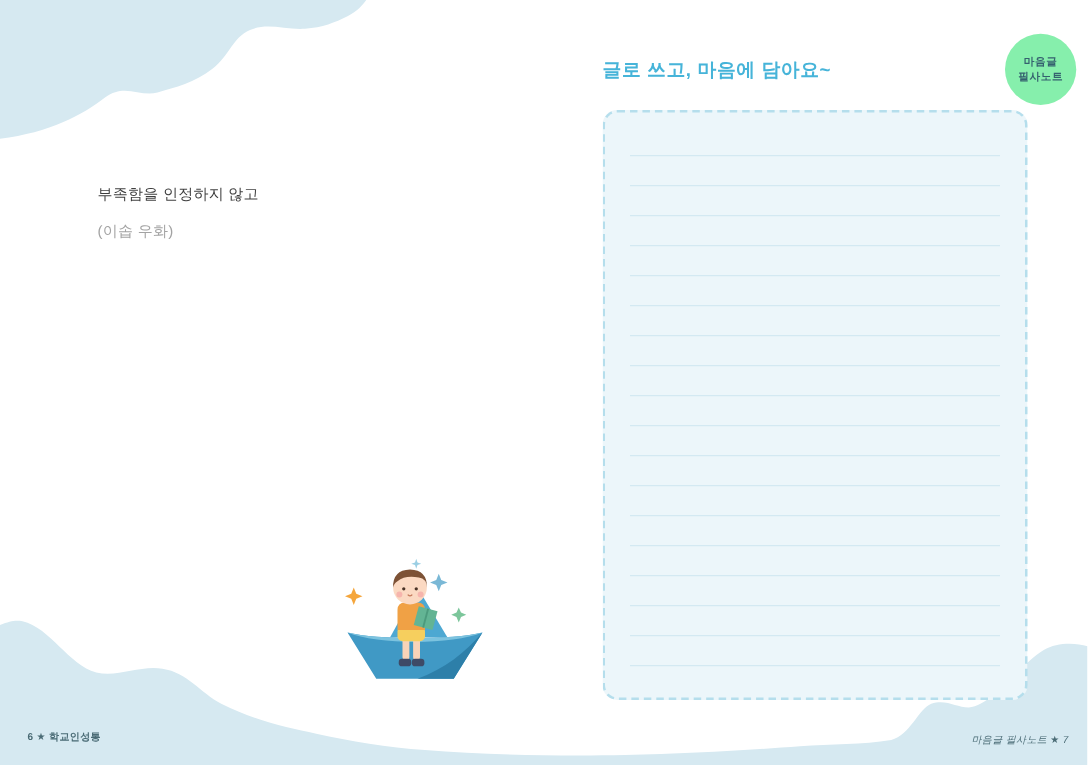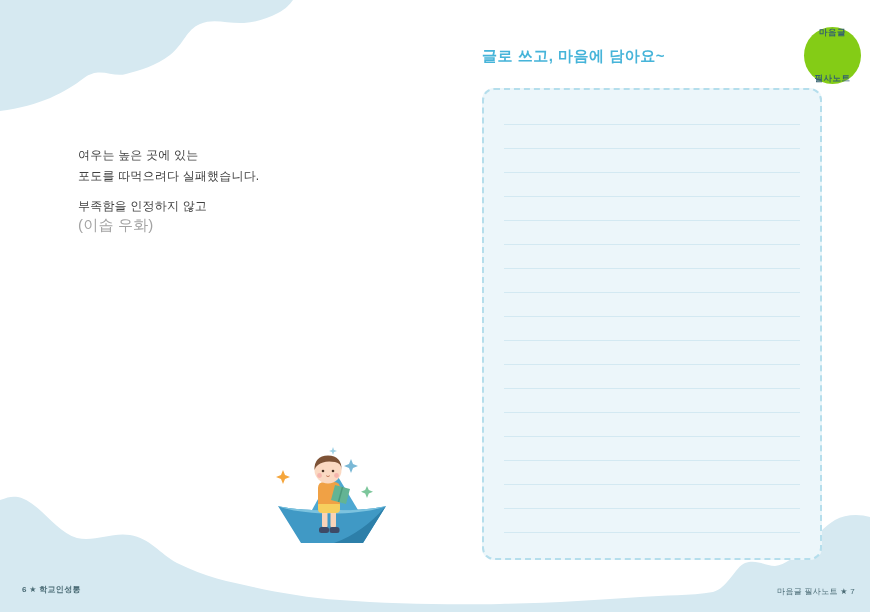--- a/index.html
+++ b/index.html
@@ -12,55 +12,55 @@
   }
   svg { display:block; }
 
   
   .blob-top-left { position:absolute; left:0; top:0; pointer-events:none; }
   .blob-bottom   { position:absolute; left:0; bottom:0; pointer-events:none; }
 
   
   .badge {
     position:absolute; left:804px; top:27px; width:57px; height:57px;
-    border-radius:50%; background:#84cc16;
-    display:flex; flex-direction:column; align-items:center; justify-content:space-between;
+    border-radius:50%; background:#86efac;
+    display:flex; flex-direction:column; align-items:center; justify-content:center;
     text-align:center;
   }
   .badge span { font-size:8.5px; font-weight:bold; color:#35616f; line-height:1.35; letter-spacing:0.5px; }
 
   
   .note-title {
     position:absolute; left:482px; top:47px; width:340px;
     text-align:left; font-size:15px; font-weight:bold;
     color:#46b4d9; letter-spacing:0.5px;
   }
 
   
   .poem { position:absolute; left:78px; top:145px; width:320px; }
   .poem-para { margin-top:9px; }
   .poem-para:first-child { margin-top:0; }
   .poem-line { font-size:12px; line-height:20.8px; color:#3f3f3f; letter-spacing:0.2px; }
-  .poem-attribution { font-size:15px; color:#a3a3a3; letter-spacing:0.2px; }
+  .poem-attribution { margin-top:11px; font-size:12px; color:#a3a3a3; letter-spacing:0.2px; }
 
   
   .writing-box {
     position:absolute; left:482px; top:88px; width:340px; height:472px;
     background:#ecf6fa;
     border:2px dashed #b5deec; border-radius:12px;
   }
   .writing-lines { position:absolute; left:20px; right:20px; top:11px; }
   .wline { height:24px; border-bottom:1px solid #d3e9f2; }
 
   
   .illustration { position:absolute; left:272px; top:444px; }
 
   
   .footer-left  { position:absolute; left:22px;  top:584px; font-size:8px; color:#4a6b75; letter-spacing:0.3px;font-weight:bold; }
-  .footer-right { position:absolute; right:15px; top:586px; font-size:8px; color:#4a6b75; letter-spacing:0.3px; }
+  .footer-right { position:absolute; right:15px; top:586px; font-size:8px; color:#4a6b75; letter-spacing:0.3px;font-style:italic; }
 </style>
 </head>
 <body>
 
 <div class="blob-top-left">
   <svg width="300" height="115" viewBox="0 0 300 115">
     <path d="M0,0 L293,0 C290,4 286,9 278,13 C268,18 258,22 244,23 C228,24 214,18 200,24
              C186,30 184,44 170,55 C156,66 140,70 126,74 C112,78 100,66 84,78
              C66,92 40,106 0,111 Z" fill="#d6e9f1"></path>
   </svg>
@@ -78,24 +78,20 @@
 
 <div class="badge">
   <span>마음글</span>
   <span>필사노트</span>
 </div>
 
 <div class="note-title">글로 쓰고, 마음에 담아요~</div>
 
 <div class="poem">
   <div>
-      <div class="poem-para">
-        <div class="poem-line">여우는 높은 곳에 있는</div>
-        <div class="poem-line">포도를 따먹으려다 실패했습니다.</div>
-      </div>
       <div class="poem-para">
         <div class="poem-line">부족함을 인정하지 않고</div>
       </div>
     </div>
   <div class="poem-attribution">(이솝 우화)</div>
 </div>
 
 <div class="writing-box">
   <div class="writing-lines">
       <div class="wline"></div>

